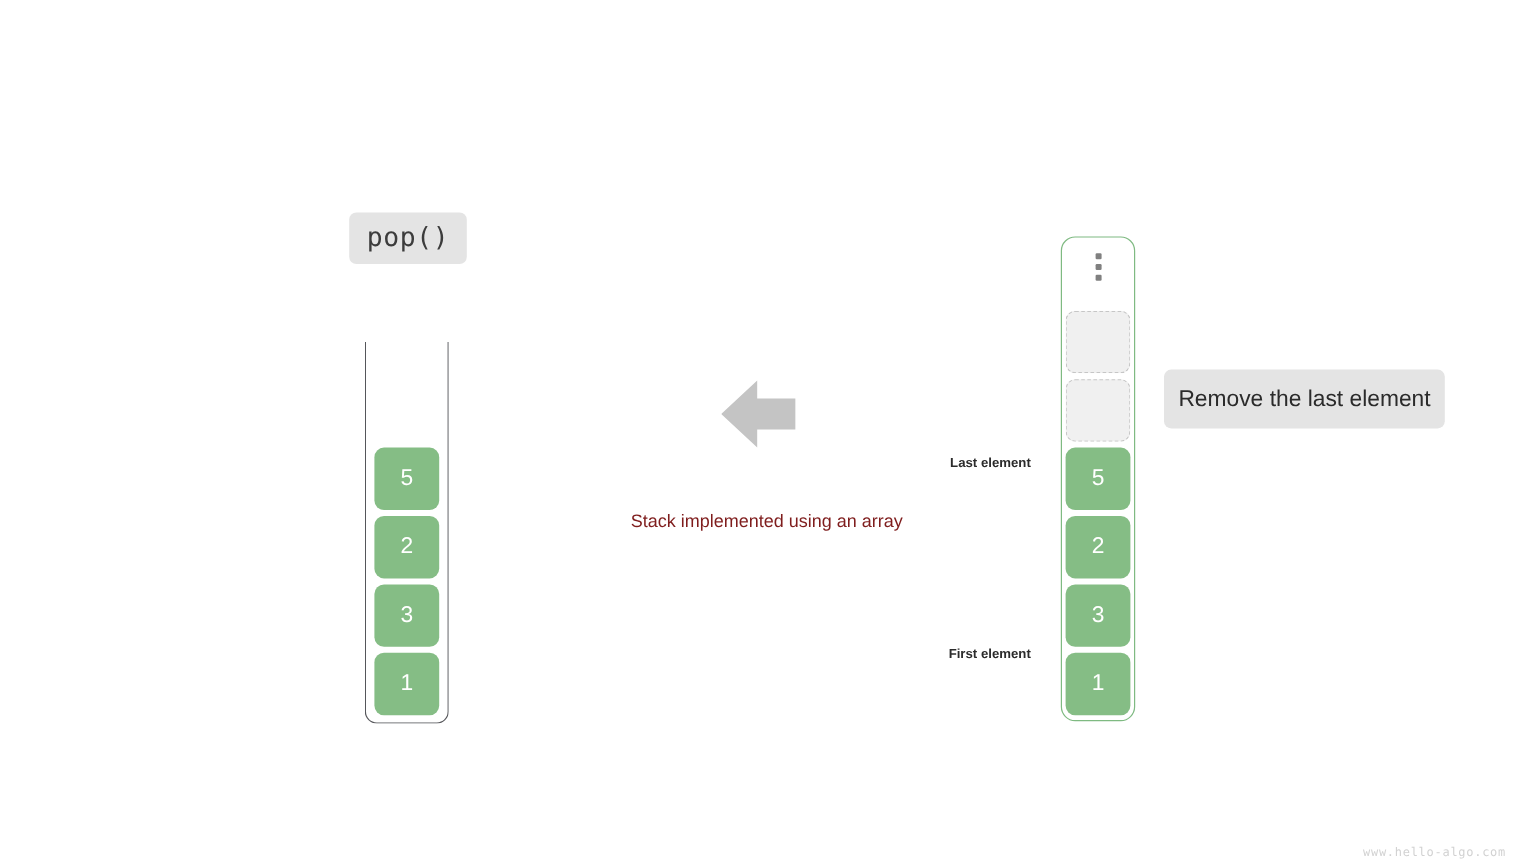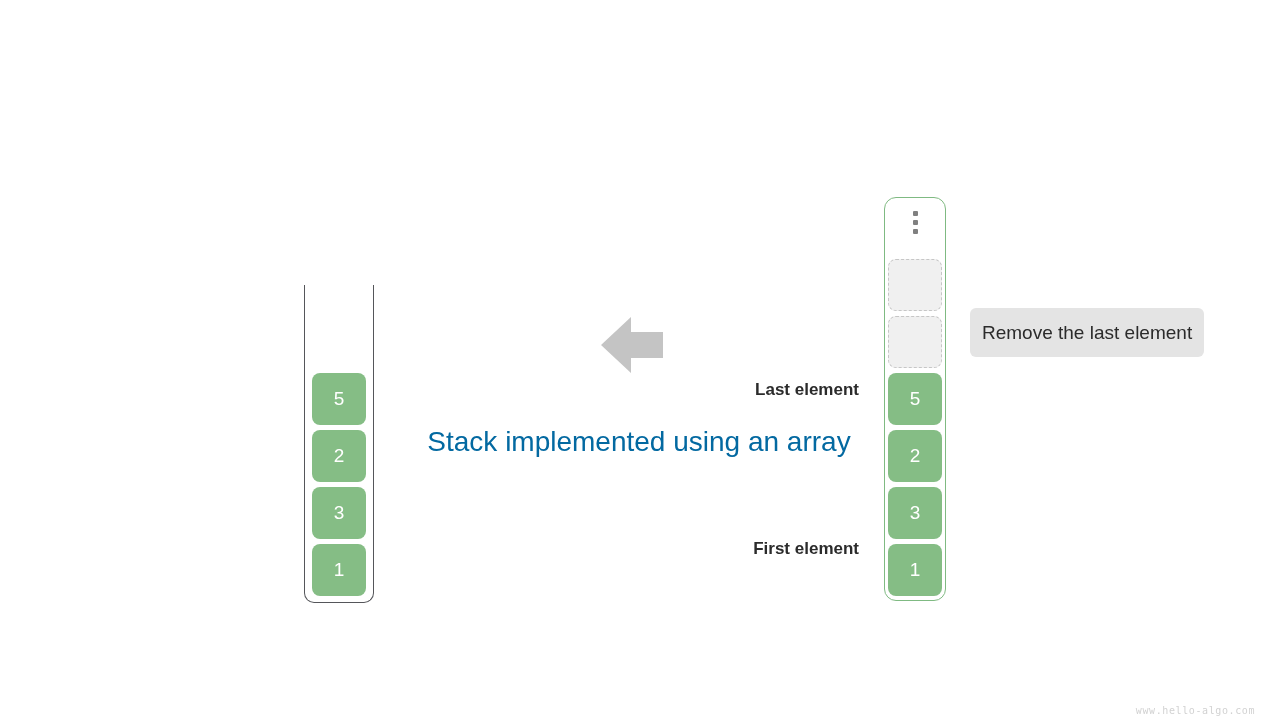--- a/index.html
+++ b/index.html
@@ -127,37 +127,37 @@
     background: #85bd85;
   }
   .cell.empty {
     background: #f0f0f0;
     border: 1.8px dashed #c6c6c6;
   }
 
   
   .side-label {
     position: absolute;
-    font-size: 17px;
+    font-size: 11px;
     font-weight: bold;
     color: #2b2b2b;
     white-space: nowrap;
     text-align: right;
   }
   .label-last  { right: 421px; top: 380px; }
   .label-first { right: 421px; top: 539px; }
 
   .caption {
     position: absolute;
     left: 0;
     right: 0;
     top: 426px;
     text-align: center;
-    font-size: 28px;
-    color: #0369a1;
+    font-size: 15px;
+    color: #7f1d1d;
   }
   .caption span {
     position: relative;
     left: -1px;
   }
 
   
   .note-badge {
     position: absolute;
     left: 970px;
@@ -213,20 +213,21 @@
     font-size: 10px;
     color: #d2d2d2;
     letter-spacing: 0.6px;
   }
 </style>
 </head>
 <body>
 
 <div class="canvas">
 
+  <div class="op-badge">pop()</div>
 
   <div class="stack-wrap">
     <div class="stack-vessel"></div>
     <div class="stack-items">
       <div class="cell filled">5</div>
       <div class="cell filled">2</div>
       <div class="cell filled">3</div>
       <div class="cell filled">1</div>
     </div>
   </div>

